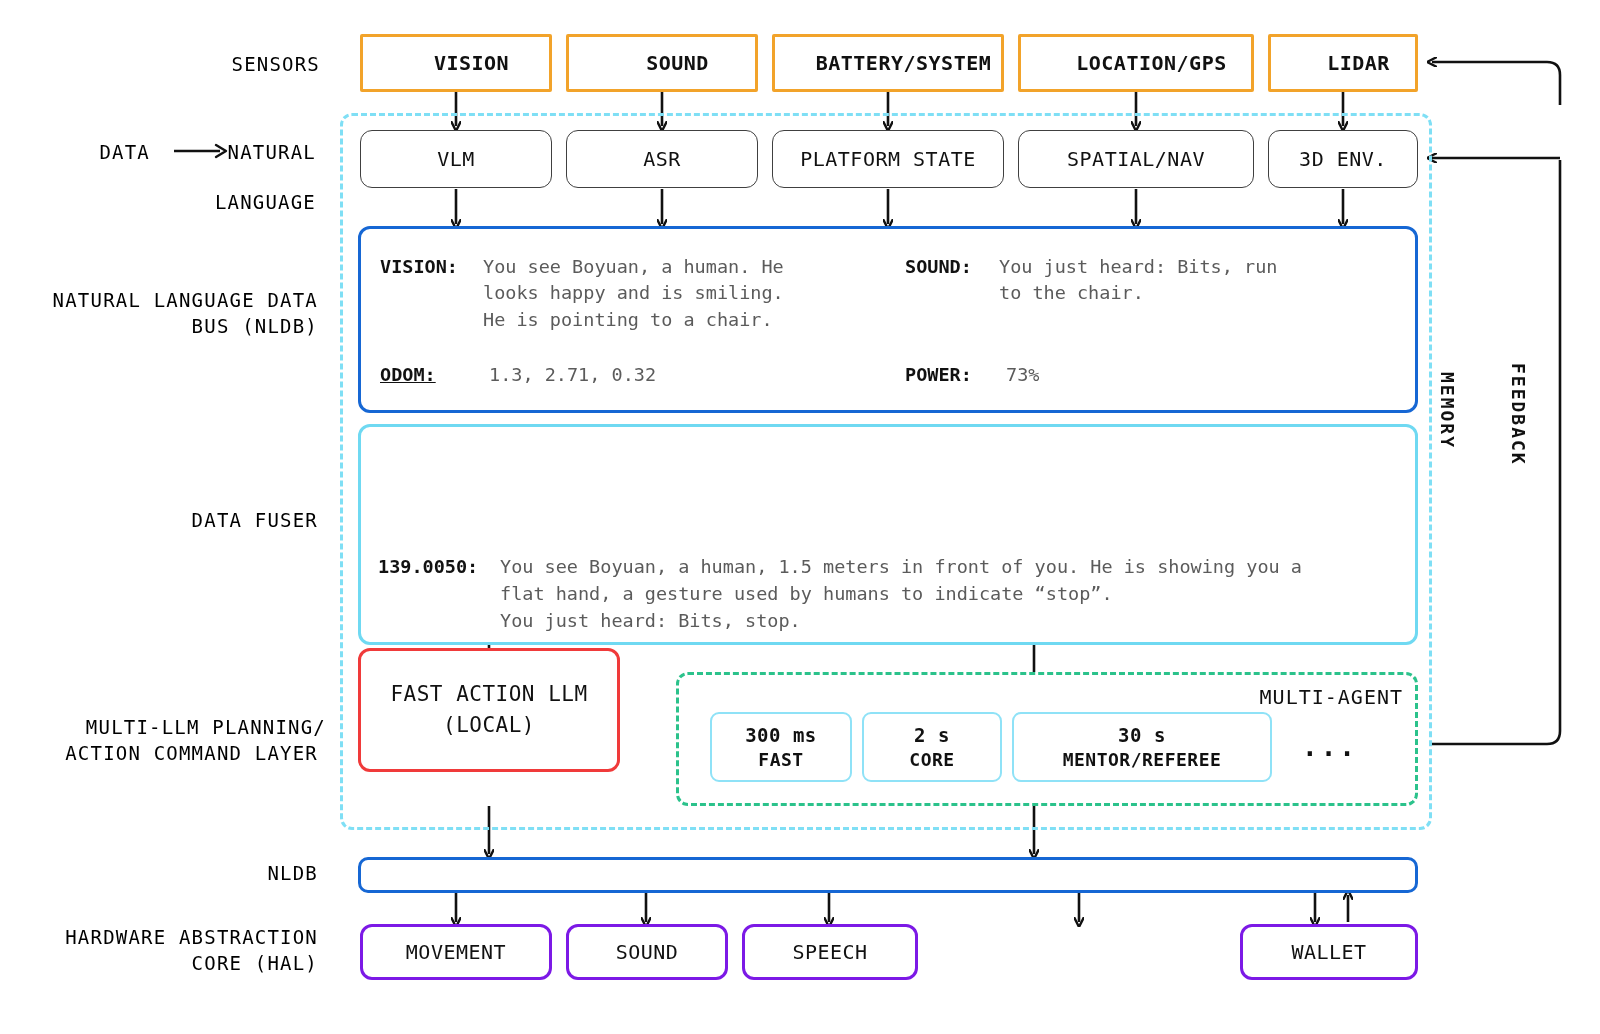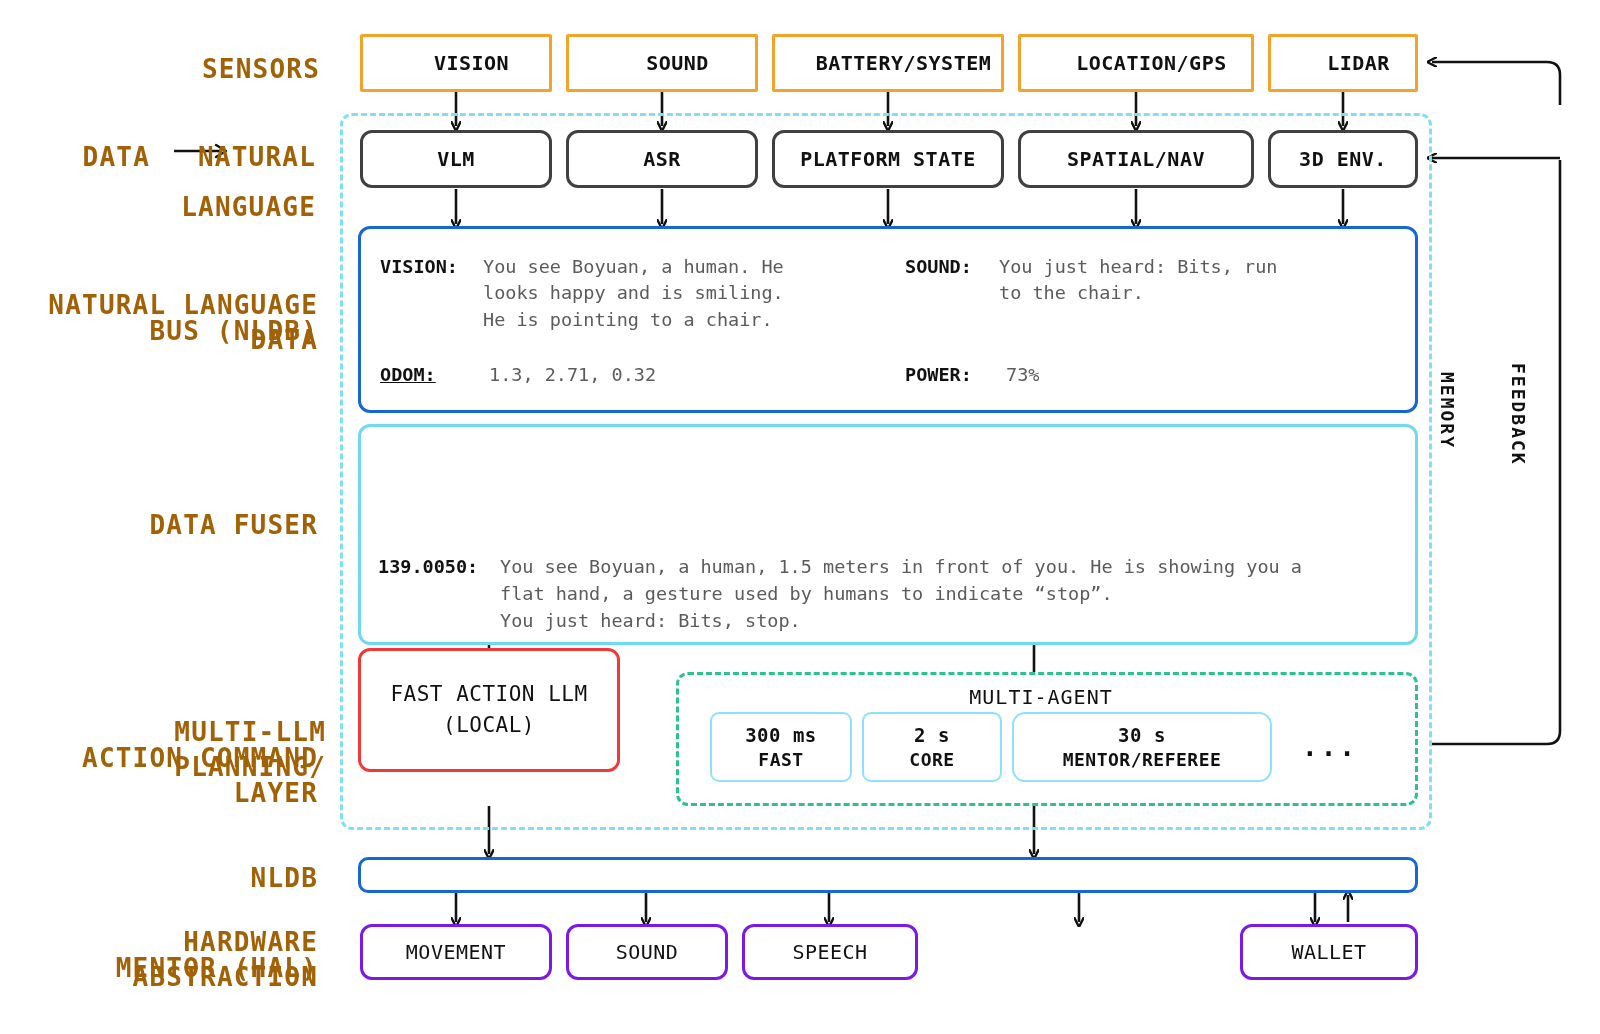--- a/index.html
+++ b/index.html
@@ -11,27 +11,27 @@
   .stage{position:absolute;left:0;top:0;width:1600px;height:1034px;}
   svg.wires{position:absolute;left:0;top:0;width:1600px;height:1034px;pointer-events:none;}
 
   
   .box{
     position:absolute;box-sizing:border-box;background:#fff;
     border-radius:10px;display:flex;align-items:center;justify-content:center;
     text-align:center;letter-spacing:0.5px;
   }
   .sensor{border:3px solid #F2A32A;font-size:20px;font-weight:700;height:58px;border-radius:2px;padding-left:31px;}
-  .nl{border:3px solid #404040;font-size:20px;font-weight:700;height:58px;border-radius:12px;}
+  .nl{border:1px solid #404040;font-size:20px;font-weight:400;height:58px;border-radius:12px;}
   .hal{border:3px solid #7C19E6;font-size:20px;font-weight:500;height:56px;border-radius:12px;}
 
   
   .rowlabel{
-    position:absolute;text-align:right;font-size:26px;font-weight:700;
-    letter-spacing:1.2px;line-height:1.35;color:#a16207;
+    position:absolute;text-align:right;font-size:19px;font-weight:400;
+    letter-spacing:1.2px;line-height:1.35;color:#000000;
   }
 
   
   .memory-region{
     position:absolute;box-sizing:border-box;
     border:3px dashed #7FDFF5;border-radius:12px;background:transparent;
   }
   .nldb-panel{
     position:absolute;box-sizing:border-box;
     border:3px solid #1667D4;border-radius:12px;background:#fff;
@@ -44,21 +44,21 @@
     position:absolute;box-sizing:border-box;
     border:3px solid #F03A3A;border-radius:12px;background:#fff;
     display:flex;flex-direction:column;align-items:center;justify-content:center;
     font-size:21px;line-height:1.5;letter-spacing:0.5px;
   }
   .multiagent{
     position:absolute;box-sizing:border-box;
     border:3px dashed #2BC28B;border-radius:12px;background:#fff;
   }
   .ma-title{
-    position:absolute;left:0;right:12px;top:10px;text-align:center;
+    position:absolute;left:0;right:12px;top:10px;text-align:right;
     font-size:20px;letter-spacing:1px;
   }
   .agent{
     position:absolute;box-sizing:border-box;border:2px solid #8FE2F7;
     border-radius:9px;background:#fff;display:flex;flex-direction:column;
     align-items:center;justify-content:center;line-height:1.3;
   }
   .agent .t{font-size:19px;font-weight:700;letter-spacing:0.5px;}
   .agent .s{font-size:18px;font-weight:700;letter-spacing:0.5px;}
   .ellipsis{position:absolute;font-size:26px;font-weight:700;letter-spacing:3px;}
@@ -146,21 +146,21 @@
   <div class="rowlabel" style="left:0px;top:314px;width:318px;">BUS (NLDB)</div>
 
   <div class="rowlabel" style="left:0px;top:508px;width:318px;">DATA FUSER</div>
 
   <div class="rowlabel" style="left:8px;top:715px;width:318px;">MULTI-LLM PLANNING/</div>
   <div class="rowlabel" style="left:0px;top:741px;width:318px;">ACTION COMMAND LAYER</div>
 
   <div class="rowlabel" style="left:0px;top:861px;width:318px;">NLDB</div>
 
   <div class="rowlabel" style="left:0px;top:925px;width:318px;">HARDWARE ABSTRACTION</div>
-  <div class="rowlabel" style="left:0px;top:951px;width:318px;">MENTOR (HAL)</div>
+  <div class="rowlabel" style="left:0px;top:951px;width:318px;">CORE (HAL)</div>
 
   <div class="memory-region" style="left:340px;top:113px;width:1092px;height:717px;"></div>
   <div class="vlabel" style="left:1437px;top:372px;">MEMORY</div>
   <div class="vlabel" style="left:1508px;top:363px;">FEEDBACK</div>
 
   <div class="box sensor" style="left:360px;top:34px;width:192px;">
     <span>VISION</span>
   </div>
   <div class="box sensor" style="left:566px;top:34px;width:192px;">
     <span>SOUND</span>
@@ -242,21 +242,21 @@
   </div>
 
   <div class="agent" style="left:710px;top:712px;width:142px;height:70px;">
     <div class="t">300 ms</div>
     <div class="s">FAST</div>
   </div>
   <div class="agent" style="left:862px;top:712px;width:140px;height:70px;">
     <div class="t">2 s</div>
     <div class="s">CORE</div>
   </div>
-  <div class="agent" style="left:1012px;top:712px;width:260px;height:70px;border-radius:13px;">
+  <div class="agent" style="left:1012px;top:712px;width:260px;height:70px;">
     <div class="t">30 s</div>
     <div class="s">MENTOR/REFEREE</div>
   </div>
   <div class="ellipsis" style="left:1302px;top:732px;">...</div>
 
   <div class="nldb-bar" style="left:358px;top:857px;width:1060px;height:36px;"></div>
 
   <div class="box hal" style="left:360px;top:924px;width:192px;">
     <span>MOVEMENT</span>
   </div>

